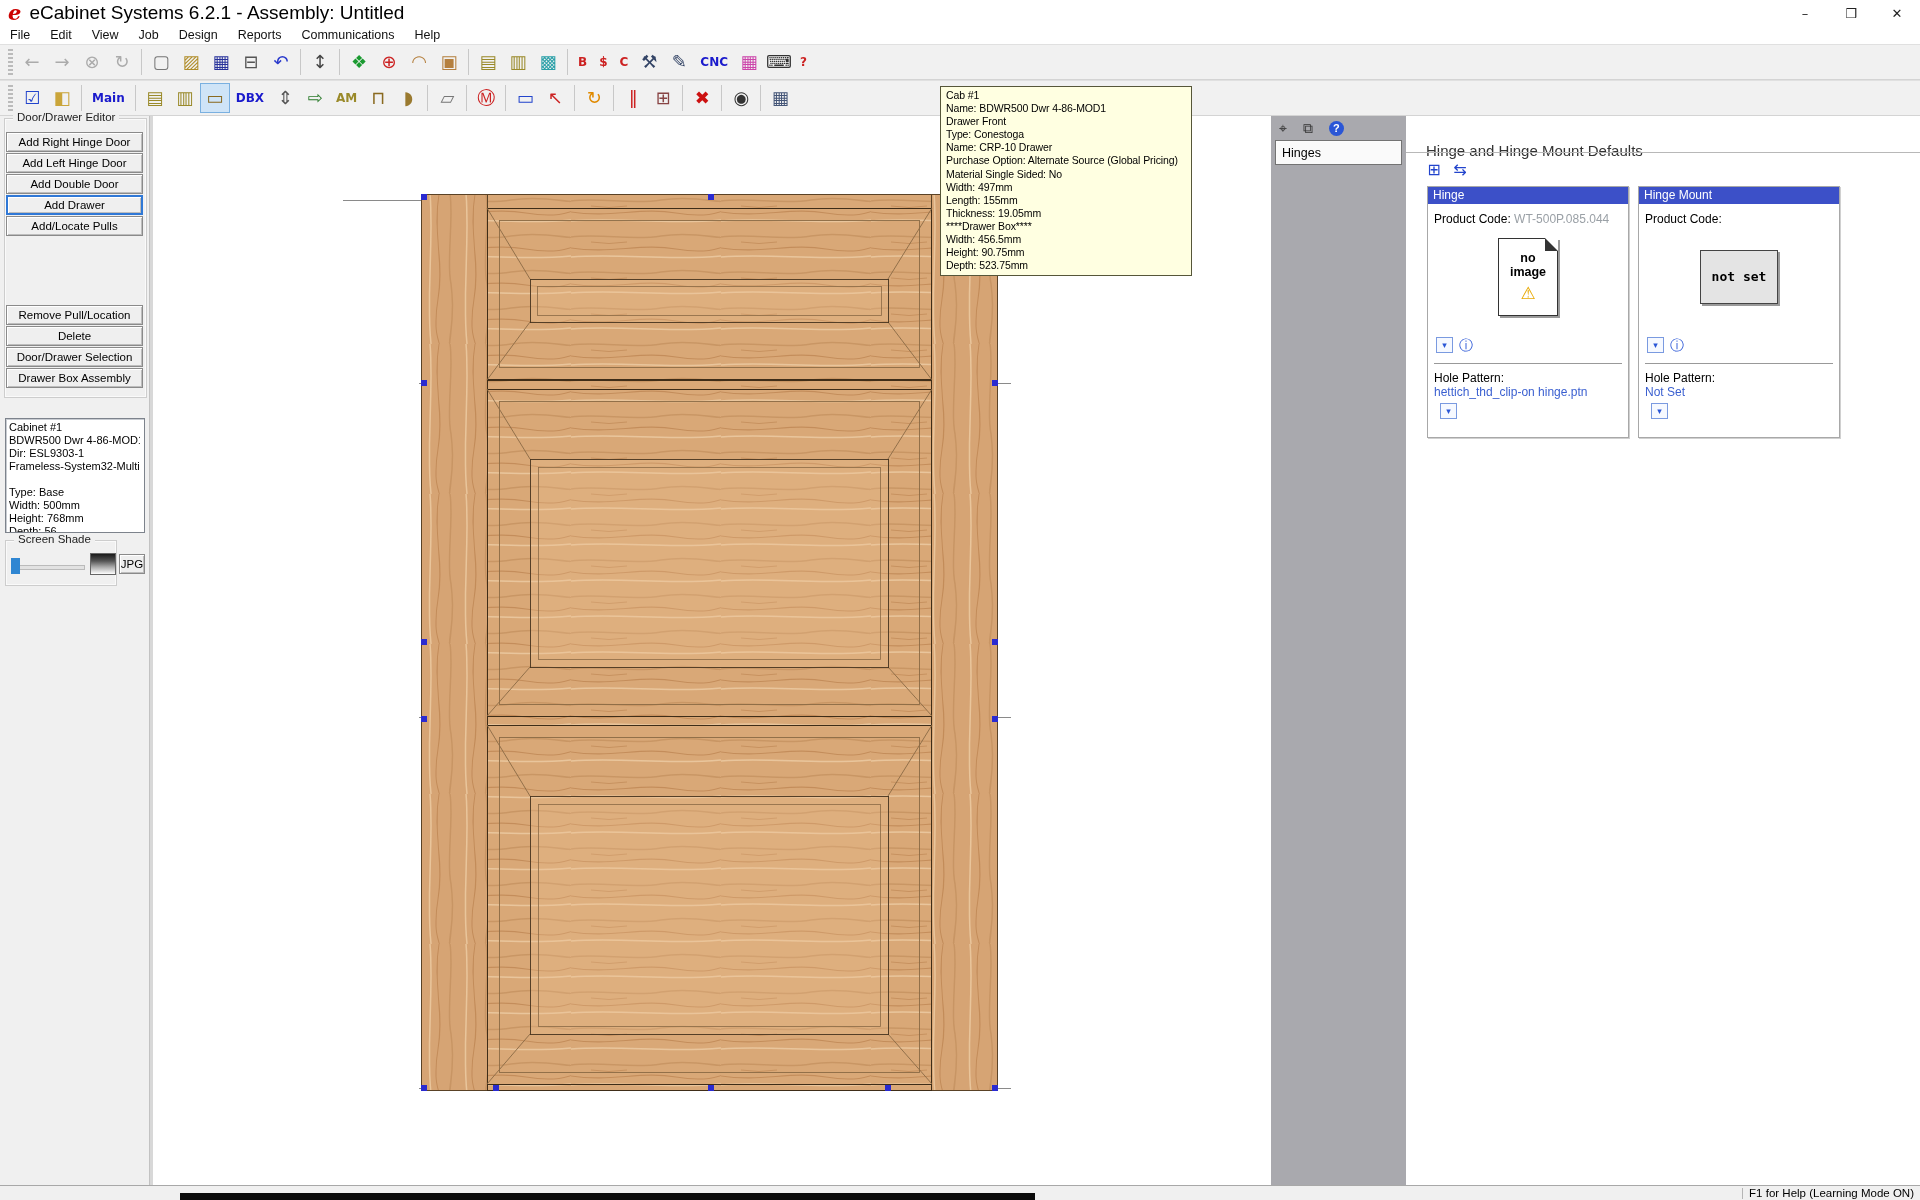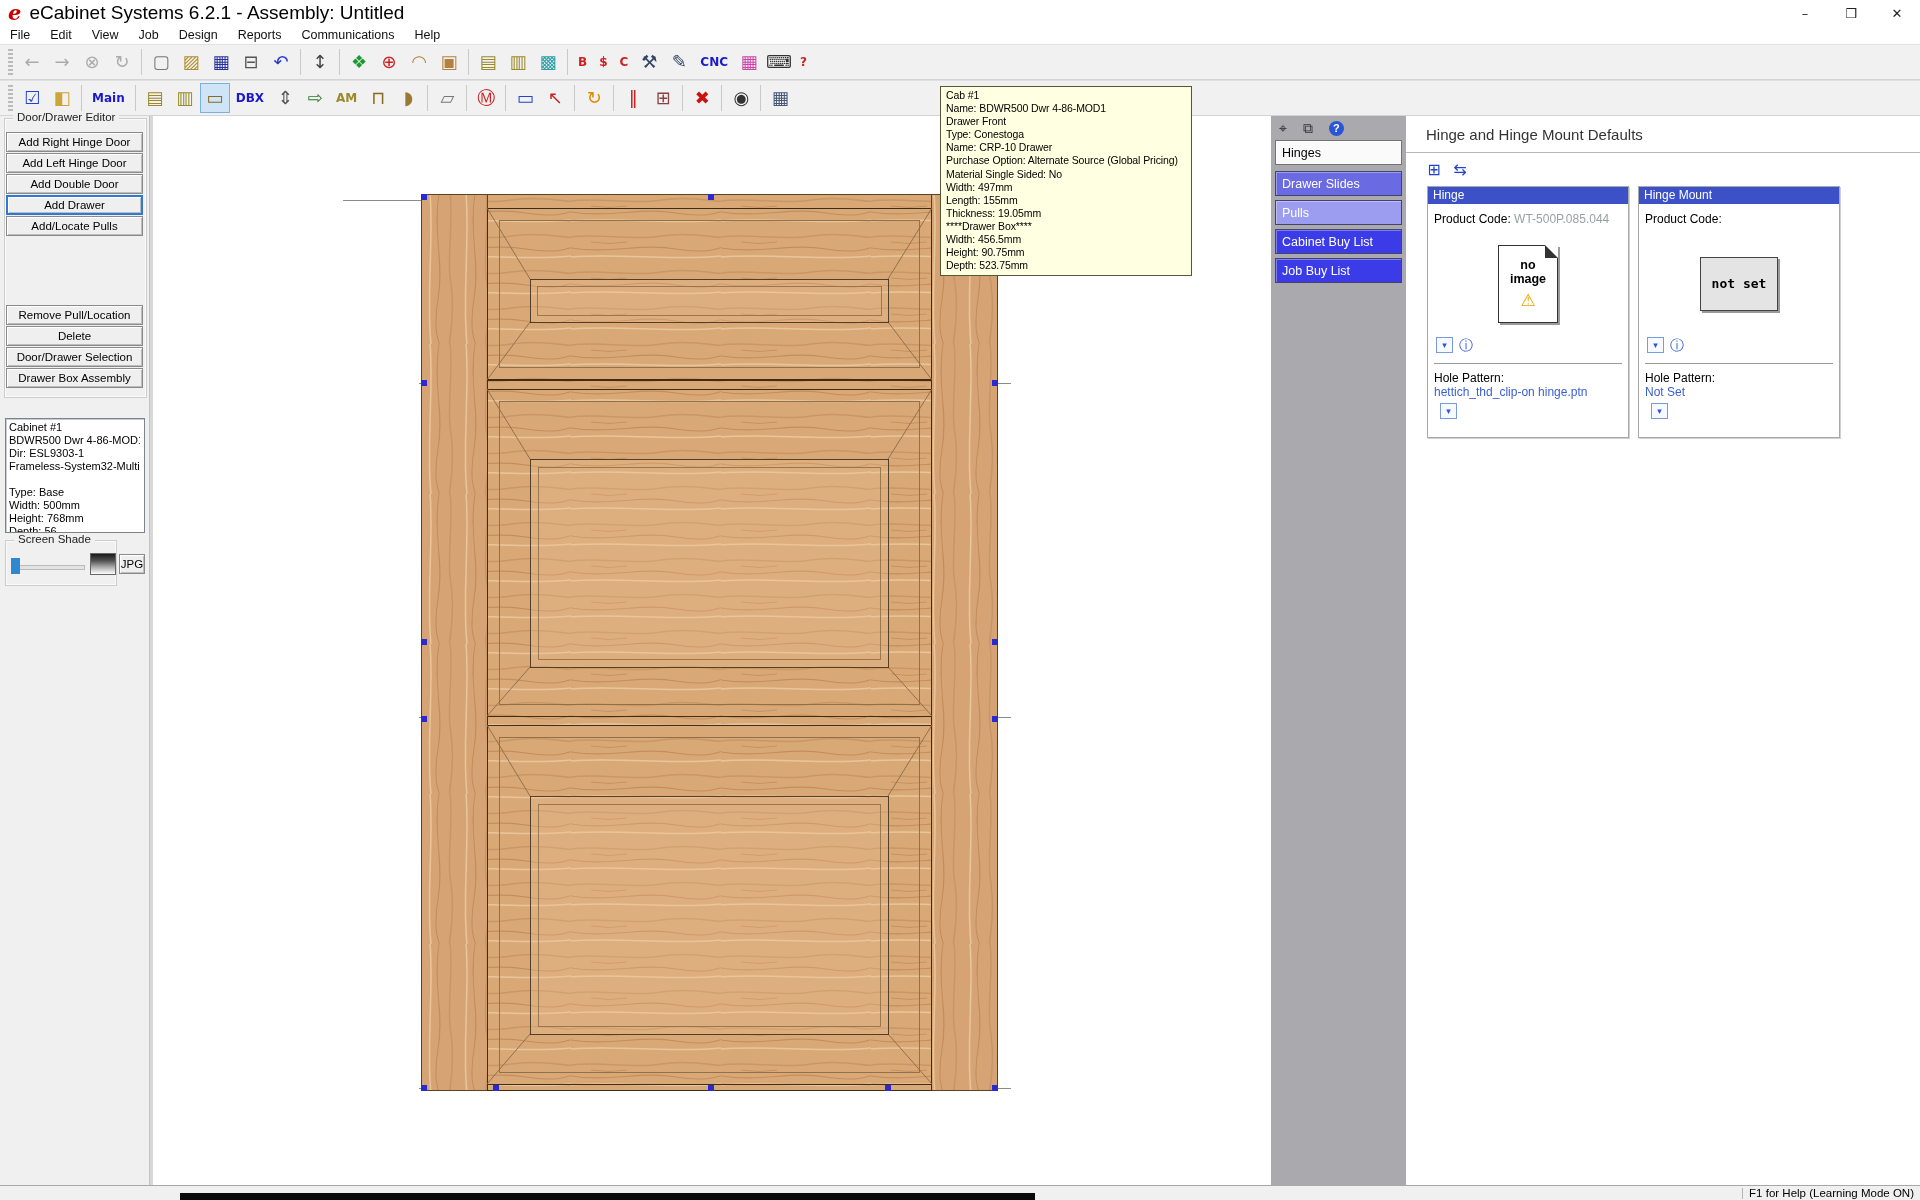--- a/index.html
+++ b/index.html
@@ -70,31 +70,31 @@
   #navicons{display:flex;align-items:center;gap:16px;padding:1px 8px 3px 8px;height:18px;}
   .navico{font-family:"DejaVu Sans",sans-serif;font-size:14px;color:#333;line-height:1;}
   #navhelp{width:15px;height:15px;border-radius:50%;background:#2a56d6;color:#fff;
            font-size:11px;font-weight:bold;display:flex;align-items:center;justify-content:center;}
   .navbtn{margin:0 4px 4px 4px;height:23px;display:flex;align-items:center;padding-left:6px;
           font-size:12.5px;color:#fff;border:1px solid #44446a;
           box-shadow:inset 1px 1px 0 rgba(255,255,255,.35);}
   .navbtn.active{background:#fafafa;color:#000;border:1px solid #737373;margin-bottom:6px;}
   
   #defpanel{position:absolute;left:1406px;top:116px;width:514px;height:1069px;background:#fff;}
-  #deftitle{position:absolute;left:20px;top:10px;font-size:15px;color:#333;}
+  #deftitle{position:absolute;left:20px;top:26px;font-size:15px;color:#333;}
   #defrule{position:absolute;left:0;top:36px;width:514px;height:1px;background:#b8b8b8;}
   .defico{position:absolute;top:44px;width:20px;height:18px;font-family:"DejaVu Sans",sans-serif;
           font-size:16px;color:#2244cc;display:flex;align-items:center;justify-content:center;}
   .card{position:absolute;top:70px;width:202px;height:252px;border:1px solid #a8a8a8;
         box-shadow:1px 1px 0 #d0d0d0;background:#fff;box-sizing:border-box;}
   .cardhdr{height:17px;background:#3c50c8;color:#fff;font-size:12px;line-height:17px;
            padding-left:5px;}
   .pcrow{margin:8px 0 0 6px;font-size:12px;}
   .pcval{color:#9aa0a6;}
-  .imgwrap{position:absolute;left:0;top:44px;width:200px;height:105px;display:flex;
+  .imgwrap{position:absolute;left:0;top:37px;width:200px;height:105px;display:flex;
            align-items:center;justify-content:center;}
   .noimgdoc{position:relative;width:58px;height:76px;background:#fff;border:1px solid #333;
             box-shadow:2px 2px 0 #9a9a9a;text-align:center;}
   .noimgdoc:before{content:"";position:absolute;right:-1px;top:-1px;width:0;height:0;
             border-left:13px solid #333;border-top:13px solid #fff;}
   .noimgtxt{font-size:12.5px;font-weight:bold;line-height:14px;margin-top:12px;}
   .warnglyph{color:#e8a800;font-size:17px;font-family:"DejaVu Sans",sans-serif;margin-top:4px;}
   .notsetbox{width:76px;height:52px;background:#e4e4e4;border:1px solid #444;
              box-shadow:2px 2px 0 #9a9a9a;display:flex;align-items:center;justify-content:center;
              font-family:"DejaVu Sans Mono",monospace;font-size:13px;font-weight:bold;}
@@ -445,26 +445,20 @@
     <div>Depth: 523.75mm</div>
   </div>
 
 <div id="rightnav">
   <div id="navicons">
     <span class="navico">⌖</span>
     <span class="navico">⧉</span>
     <span id="navhelp">?</span>
   </div>
   <div class="navbtn active">Hinges</div>
-  <div id="navlist">
-      <div class="navbtn" style="background: rgb(106, 106, 226);">Drawer Slides</div>
-      <div class="navbtn" style="background: rgb(156, 156, 240);">Pulls</div>
-      <div class="navbtn" style="background: rgb(59, 59, 232);">Cabinet Buy List</div>
-      <div class="navbtn" style="background: rgb(59, 59, 232);">Job Buy List</div>
-    </div>
 </div>
 
 <div id="defpanel">
   <div id="deftitle">Hinge and Hinge Mount Defaults</div>
   <div id="defrule"></div>
   <div class="defico" style="left:18px;">⊞</div>
   <div class="defico" style="left:44px;">⇆</div>
 
   <div class="card" style="left:21px;">
     <div class="cardhdr">Hinge</div>

